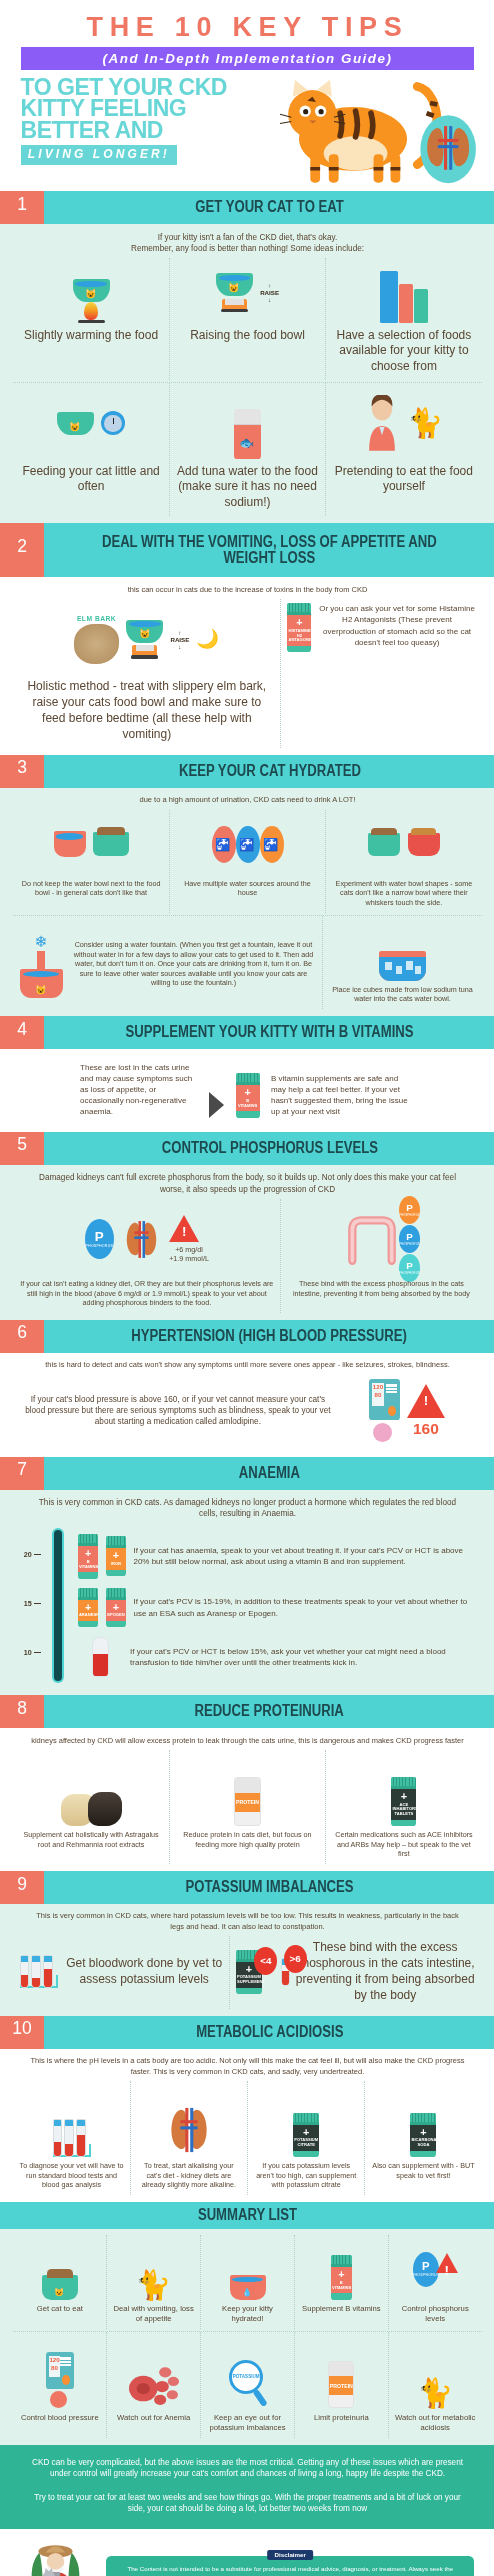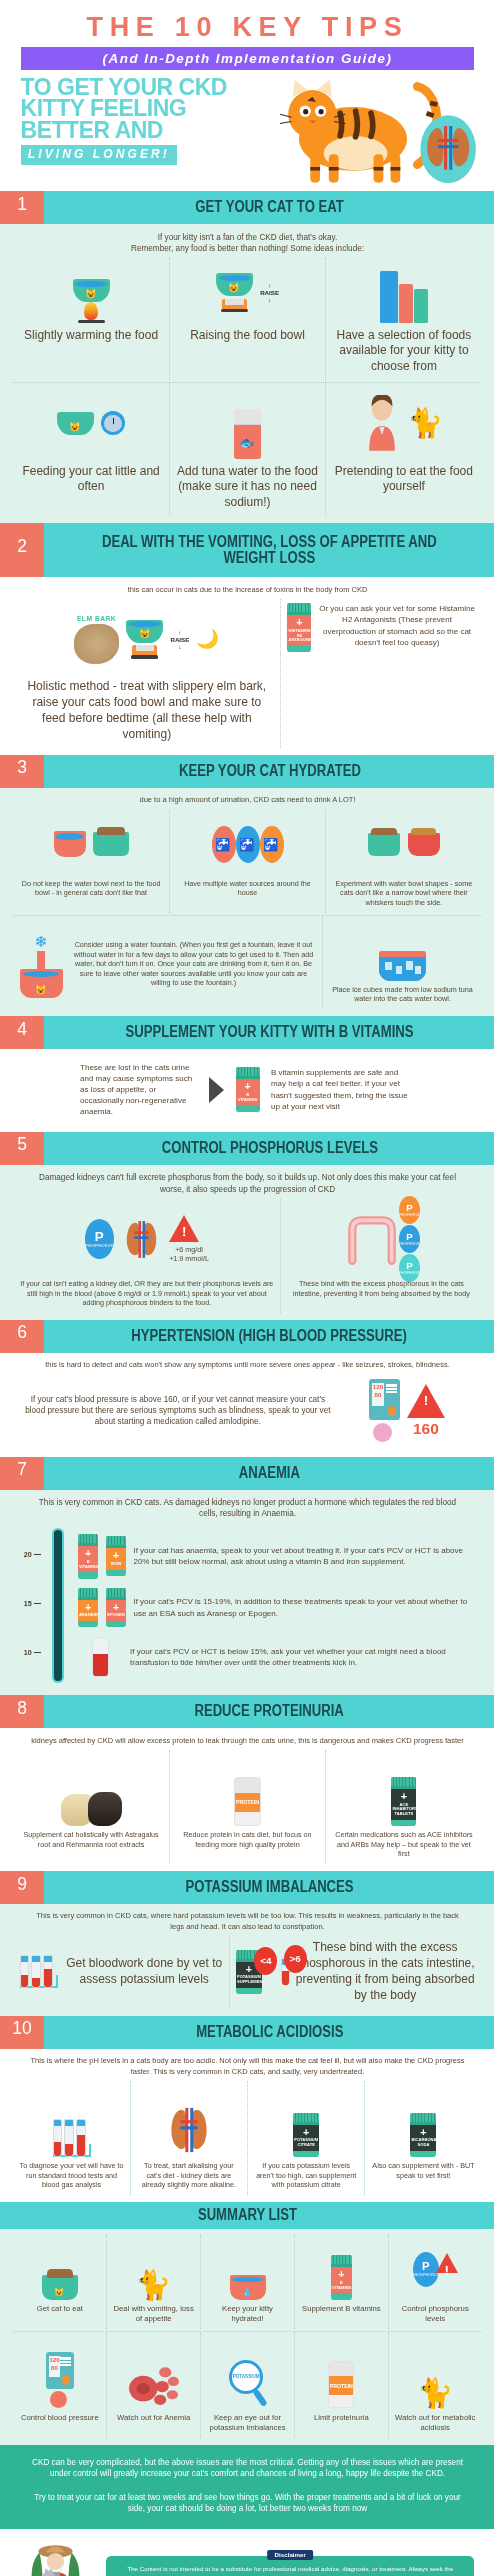--- a/index.html
+++ b/index.html
@@ -490,21 +490,21 @@
     </div>
   </div>
 
   <div class="sec-head">
     <div class="sec-num">4</div>
     <div class="sec-title-bar">
         <span>SUPPLEMENT YOUR KITTY WITH B VITAMINS</span>
       </div>
   </div>
   <div class="body-white">
-    <div class="flexrow" style="align-items:center;justify-content:center;gap:11.3px;padding:7.2px 5.2px">
+    <div class="flexrow" style="align-items:flex-end;justify-content:center;gap:11.3px;padding:7.2px 5.2px">
       <div class="txtblock" style="flex:0 0 118px">These are lost in the cats urine and may cause symptoms such as loss of appetite, or occasionally non-regenerative anaemia.</div>
       <div class="arrow-right"></div>
       <div class="bottle">
         <div class="cap-top"></div>
           <div class="neck"></div>
         <div class="body"><span class="plus">+</span><span>B VITAMINS</span></div>
         <div class="base"></div>
       </div>
       <div class="txtblock" style="flex:0 0 144px">B vitamin supplements are safe and may help a cat feel better. If your vet hasn't suggested them, bring the issue up at your next visit</div>
     </div>

